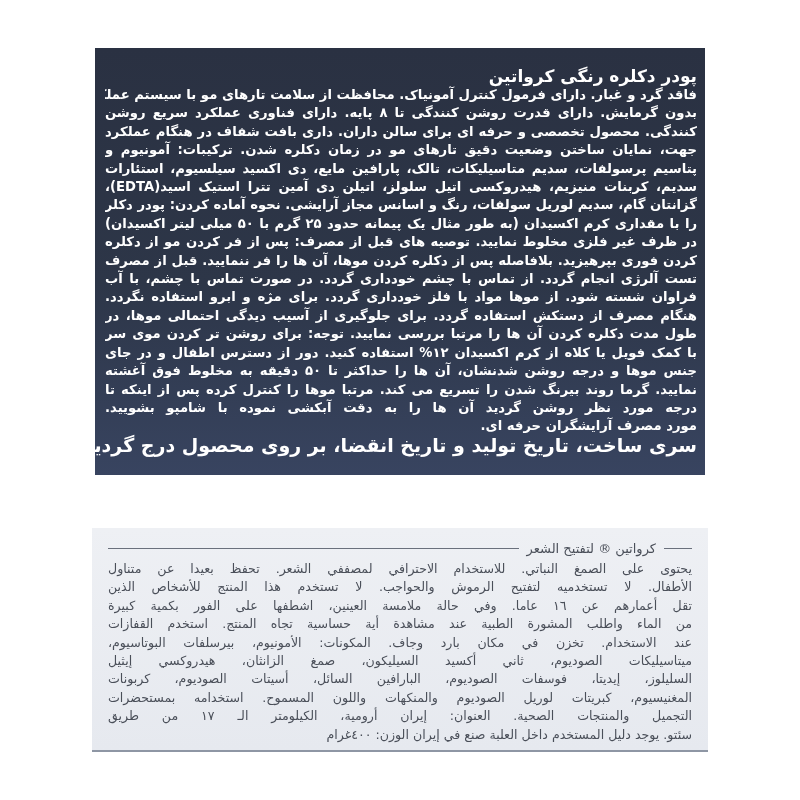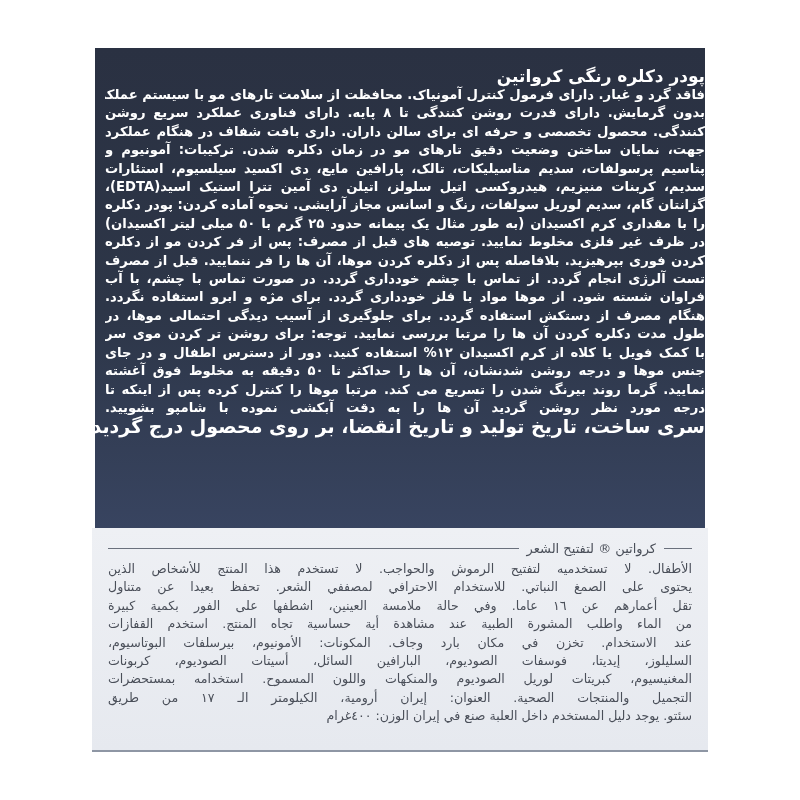--- a/index.html
+++ b/index.html
@@ -12,24 +12,24 @@
     }
     body {
       position: relative;
       font-family: "DejaVu Sans", sans-serif;
     }
     .dark-panel {
       position: absolute;
       left: 95px;
       top: 48px;
       width: 610px;
-      height: 480px;
+      height: 427px;
       background: linear-gradient(180deg, #2a3142 0%, #2d3648 55%, #384460 100%);
       box-sizing: border-box;
-      padding: 18px 0 0 10px;
+      padding: 18px 8px 0 10px;
       direction: rtl;
       color: #ffffff;
     }
     .dark-title {
       font-size: 17px;
       font-weight: bold;
       line-height: 20px;
       margin: 0;
       text-align: right;
       white-space: nowrap;
@@ -115,31 +115,33 @@
   <div class="dark-line">در ظرف غیر فلزی مخلوط نمایید. توصیه های قبل از مصرف: پس از فر کردن مو از دکلره</div>
   <div class="dark-line">کردن فوری بپرهیزید. بلافاصله پس از دکلره کردن موها، آن ها را فر ننمایید. قبل از مصرف</div>
   <div class="dark-line">تست آلرژی انجام گردد. از تماس با چشم خودداری گردد. در صورت تماس با چشم، با آب</div>
   <div class="dark-line">فراوان شسته شود. از موها مواد با فلز خودداری گردد. برای مژه و ابرو استفاده نگردد.</div>
   <div class="dark-line">هنگام مصرف از دستکش استفاده گردد. برای جلوگیری از آسیب دیدگی احتمالی موها، در</div>
   <div class="dark-line">طول مدت دکلره کردن آن ها را مرتبا بررسی نمایید. توجه: برای روشن تر کردن موی سر</div>
   <div class="dark-line">با کمک فویل یا کلاه از کرم اکسیدان ۱۲% استفاده کنید. دور از دسترس اطفال و در جای</div>
   <div class="dark-line">جنس موها و درجه روشن شدنشان، آن ها را حداکثر تا ۵۰ دقیقه به مخلوط فوق آغشته</div>
   <div class="dark-line">نمایید. گرما روند بیرنگ شدن را تسریع می کند. مرتبا موها را کنترل کرده پس از اینکه تا</div>
   <div class="dark-line">درجه مورد نظر روشن گردید آن ها را به دقت آبکشی نموده با شامپو بشویید.</div>
+  <div class="dark-line last">مورد مصرف آرایشگران حرفه ای.</div>
   <div class="dark-footer">سری ساخت، تاریخ تولید و تاریخ انقضا، بر روی محصول درج گردیده است.</div>
 </div>
 
 <div class="light-panel">
   <div class="light-heading">
     <span class="rule short"></span>
     <span class="heading-text">كرواتين ® لتفتيح الشعر</span>
     <span class="rule"></span>
   </div>
+  <div class="light-line">يحتوى على الصمغ النباتي. للاستخدام الاحترافي لمصففي الشعر. تحفظ بعيدا عن متناول</div>
   <div class="light-line">الأطفال. لا تستخدميه لتفتيح الرموش والحواجب. لا تستخدم هذا المنتج للأشخاص الذين</div>
-  <div class="light-line">يحتوى على الصمغ النباتي. للاستخدام الاحترافي لمصففي الشعر. تحفظ بعيدا عن متناول</div>
   <div class="light-line">تقل أعمارهم عن ١٦ عاما. وفي حالة ملامسة العينين، اشطفها على الفور بكمية كبيرة</div>
   <div class="light-line">من الماء واطلب المشورة الطبية عند مشاهدة أية حساسية تجاه المنتج. استخدم القفازات</div>
   <div class="light-line">عند الاستخدام. تخزن في مكان بارد وجاف. المكونات: الأمونيوم، بيرسلفات البوتاسيوم،</div>
+  <div class="light-line">ميتاسيليكات الصوديوم، ثاني أكسيد السيليكون، صمغ الزانثان، هيدروكسي إيثيل</div>
   <div class="light-line">السليلوز، إيديتا، فوسفات الصوديوم، البارافين السائل، أسيتات الصوديوم، كربونات</div>
   <div class="light-line">المغنيسيوم، كبريتات لوريل الصوديوم والمنكهات واللون المسموح. استخدامه بمستحضرات</div>
   <div class="light-line">التجميل والمنتجات الصحية. العنوان: إيران أرومية، الكيلومتر الـ ١٧ من طريق</div>
   <div class="light-line last">سئتو. يوجد دليل المستخدم داخل العلبة صنع في إيران الوزن: ٤٠٠غرام</div>
 </div>
 
 </body></html>

